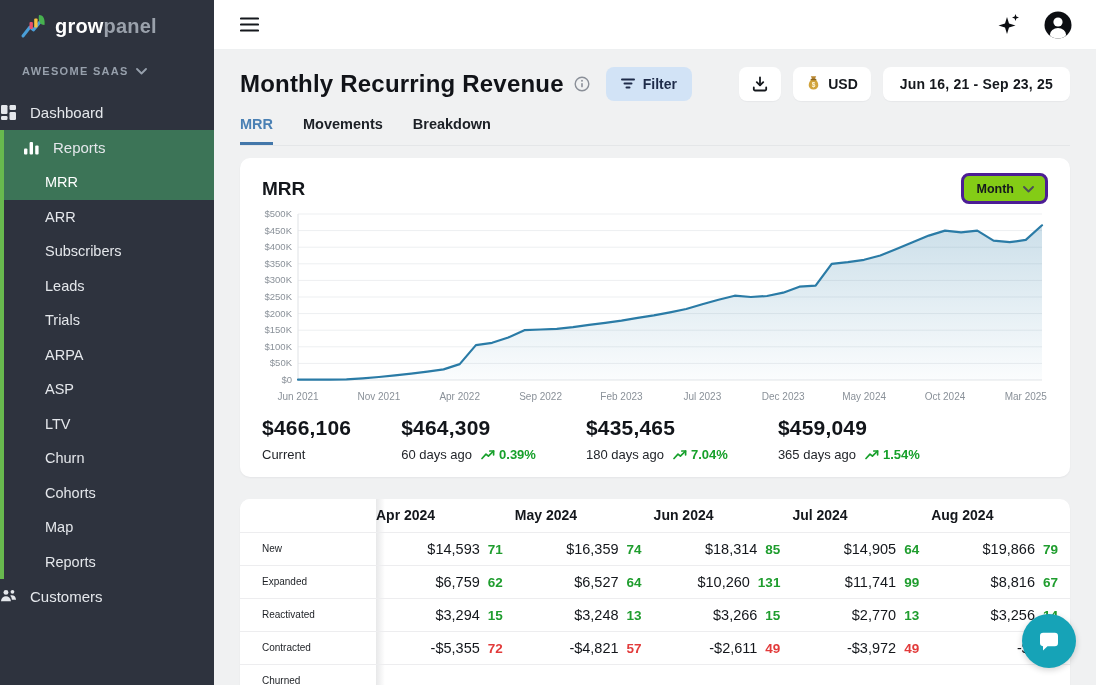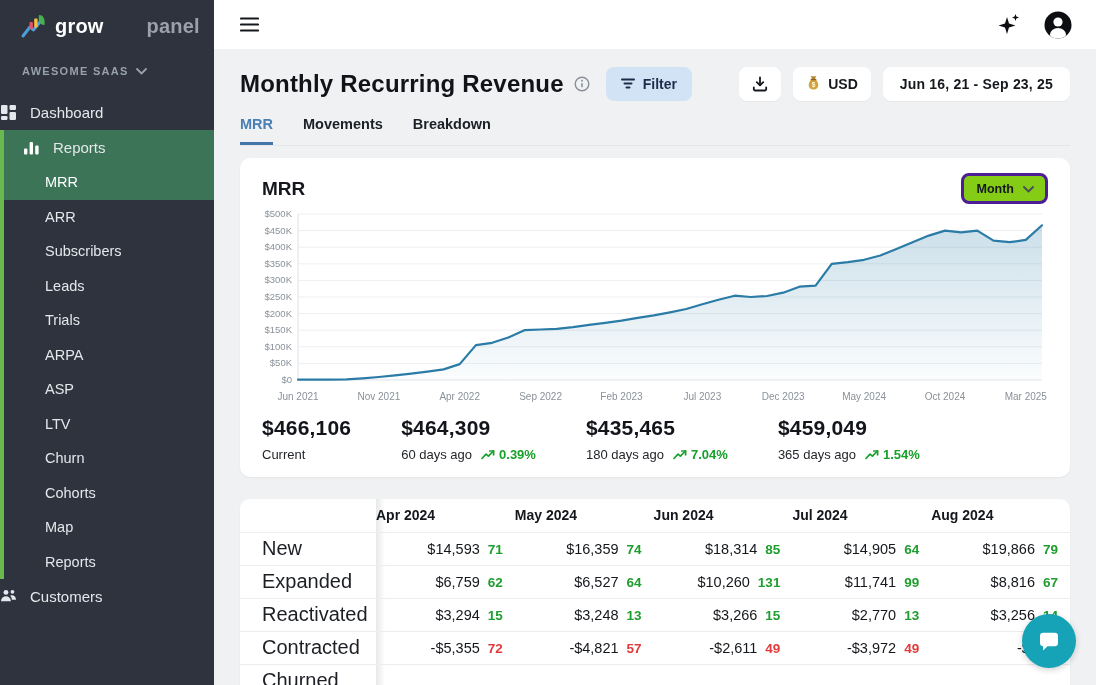--- a/index.html
+++ b/index.html
@@ -4,21 +4,21 @@
 <style>
   * { margin:0; padding:0; box-sizing:border-box; }
   html,body { width:1096px; height:685px; overflow:hidden; }
   body { font-family:"Liberation Sans", sans-serif; display:flex; position:relative; background:#f0f1f2; }
 
   
   .sidebar { width:214px; flex-shrink:0; background:#2e333e; color:#e8eaee; display:flex; flex-direction:column; }
   .logo-row { display:flex; align-items:center; gap:9px; padding:13px 0 12px 20px; }
   .logo-text { font-size:20px; font-weight:bold; letter-spacing:.2px; }
   .logo-text .bold { color:#ffffff; }
-  .logo-text .light { color:#9aa1ab; font-weight:bold;margin-left:43px; }
+  .logo-text .light { color:#9aa1ab; font-weight:bold; }
   .workspace { display:flex; align-items:center; gap:7px; padding:14px 20px 10px 22px; font-size:11px; font-weight:bold; letter-spacing:1.3px; color:#97a0ac; cursor:pointer; }
   nav { margin-top:8px; }
   .nav-item { height:35px; display:flex; align-items:center; gap:13px; font-size:15px; color:#e4e7eb; cursor:pointer; }
   .nav-group { border-left:4px solid #68b94e; }
   .nav-group .nav-item { padding-left:19px; }
   .nav-group .group-head { background:#3c7457; }
   .sub-item { height:34.5px; display:flex; align-items:center; padding-left:41px; font-size:14.5px; color:#e4e7eb; cursor:pointer; }
   .sub-item.active { background:#3c7457; color:#ffffff; }
   .side-icon { width:17px; height:17px; display:inline-flex; }
 
@@ -52,21 +52,21 @@
 
   .stats { display:flex; gap:50px; margin-top:10px; }
   .stat-value { font-size:21px; font-weight:bold; color:#12151a; letter-spacing:.2px; }
   .stat-sub { display:flex; align-items:center; gap:9px; margin-top:7px; font-size:13px; color:#23262b; }
   .delta { display:flex; align-items:center; gap:4px; color:#17a02b; font-weight:bold; font-size:13px; }
 
   .table-card { margin-top:22px; overflow:hidden; }
   table { width:100%; border-collapse:collapse; table-layout:fixed; }
   th, td { height:33px; border-bottom:1px solid #ededef; white-space:nowrap; }
   th { font-size:14px; font-weight:bold; color:#14171c; text-align:left; padding-right:12px; }
-  th.lbl, td.lbl { text-align:left; padding-left:22px; position:relative; background:#fff; font-size:20px; color:#1c1f24; }
+  th.lbl, td.lbl { text-align:left; padding-left:22px; position:relative; background:#fff; font-size:10px; color:#1c1f24; }
   th.lbl::after, td.lbl::after { content:""; position:absolute; top:0; right:-9px; width:9px; height:101%; background:linear-gradient(90deg, rgba(25,30,40,.10), rgba(25,30,40,0)); pointer-events:none; }
   td.num { text-align:right; padding-right:12px; font-size:14.5px; color:#14171c; }
   td.num .mv { font-weight:normal; }
   td.num .cnt { margin-left:8px; font-size:13.5px; font-weight:bold; }
   .cnt.green { color:#1f9d2e; }
   .cnt.red { color:#e23b3b; }
 
   .chat-widget { position:absolute; left:1022px; top:614px; width:54px; height:54px; border-radius:50%; background:#16a3b7; display:flex; align-items:center; justify-content:center; cursor:pointer; z-index:50; box-shadow:0 2px 6px rgba(0,0,0,.18); }
 </style>
 </head>

